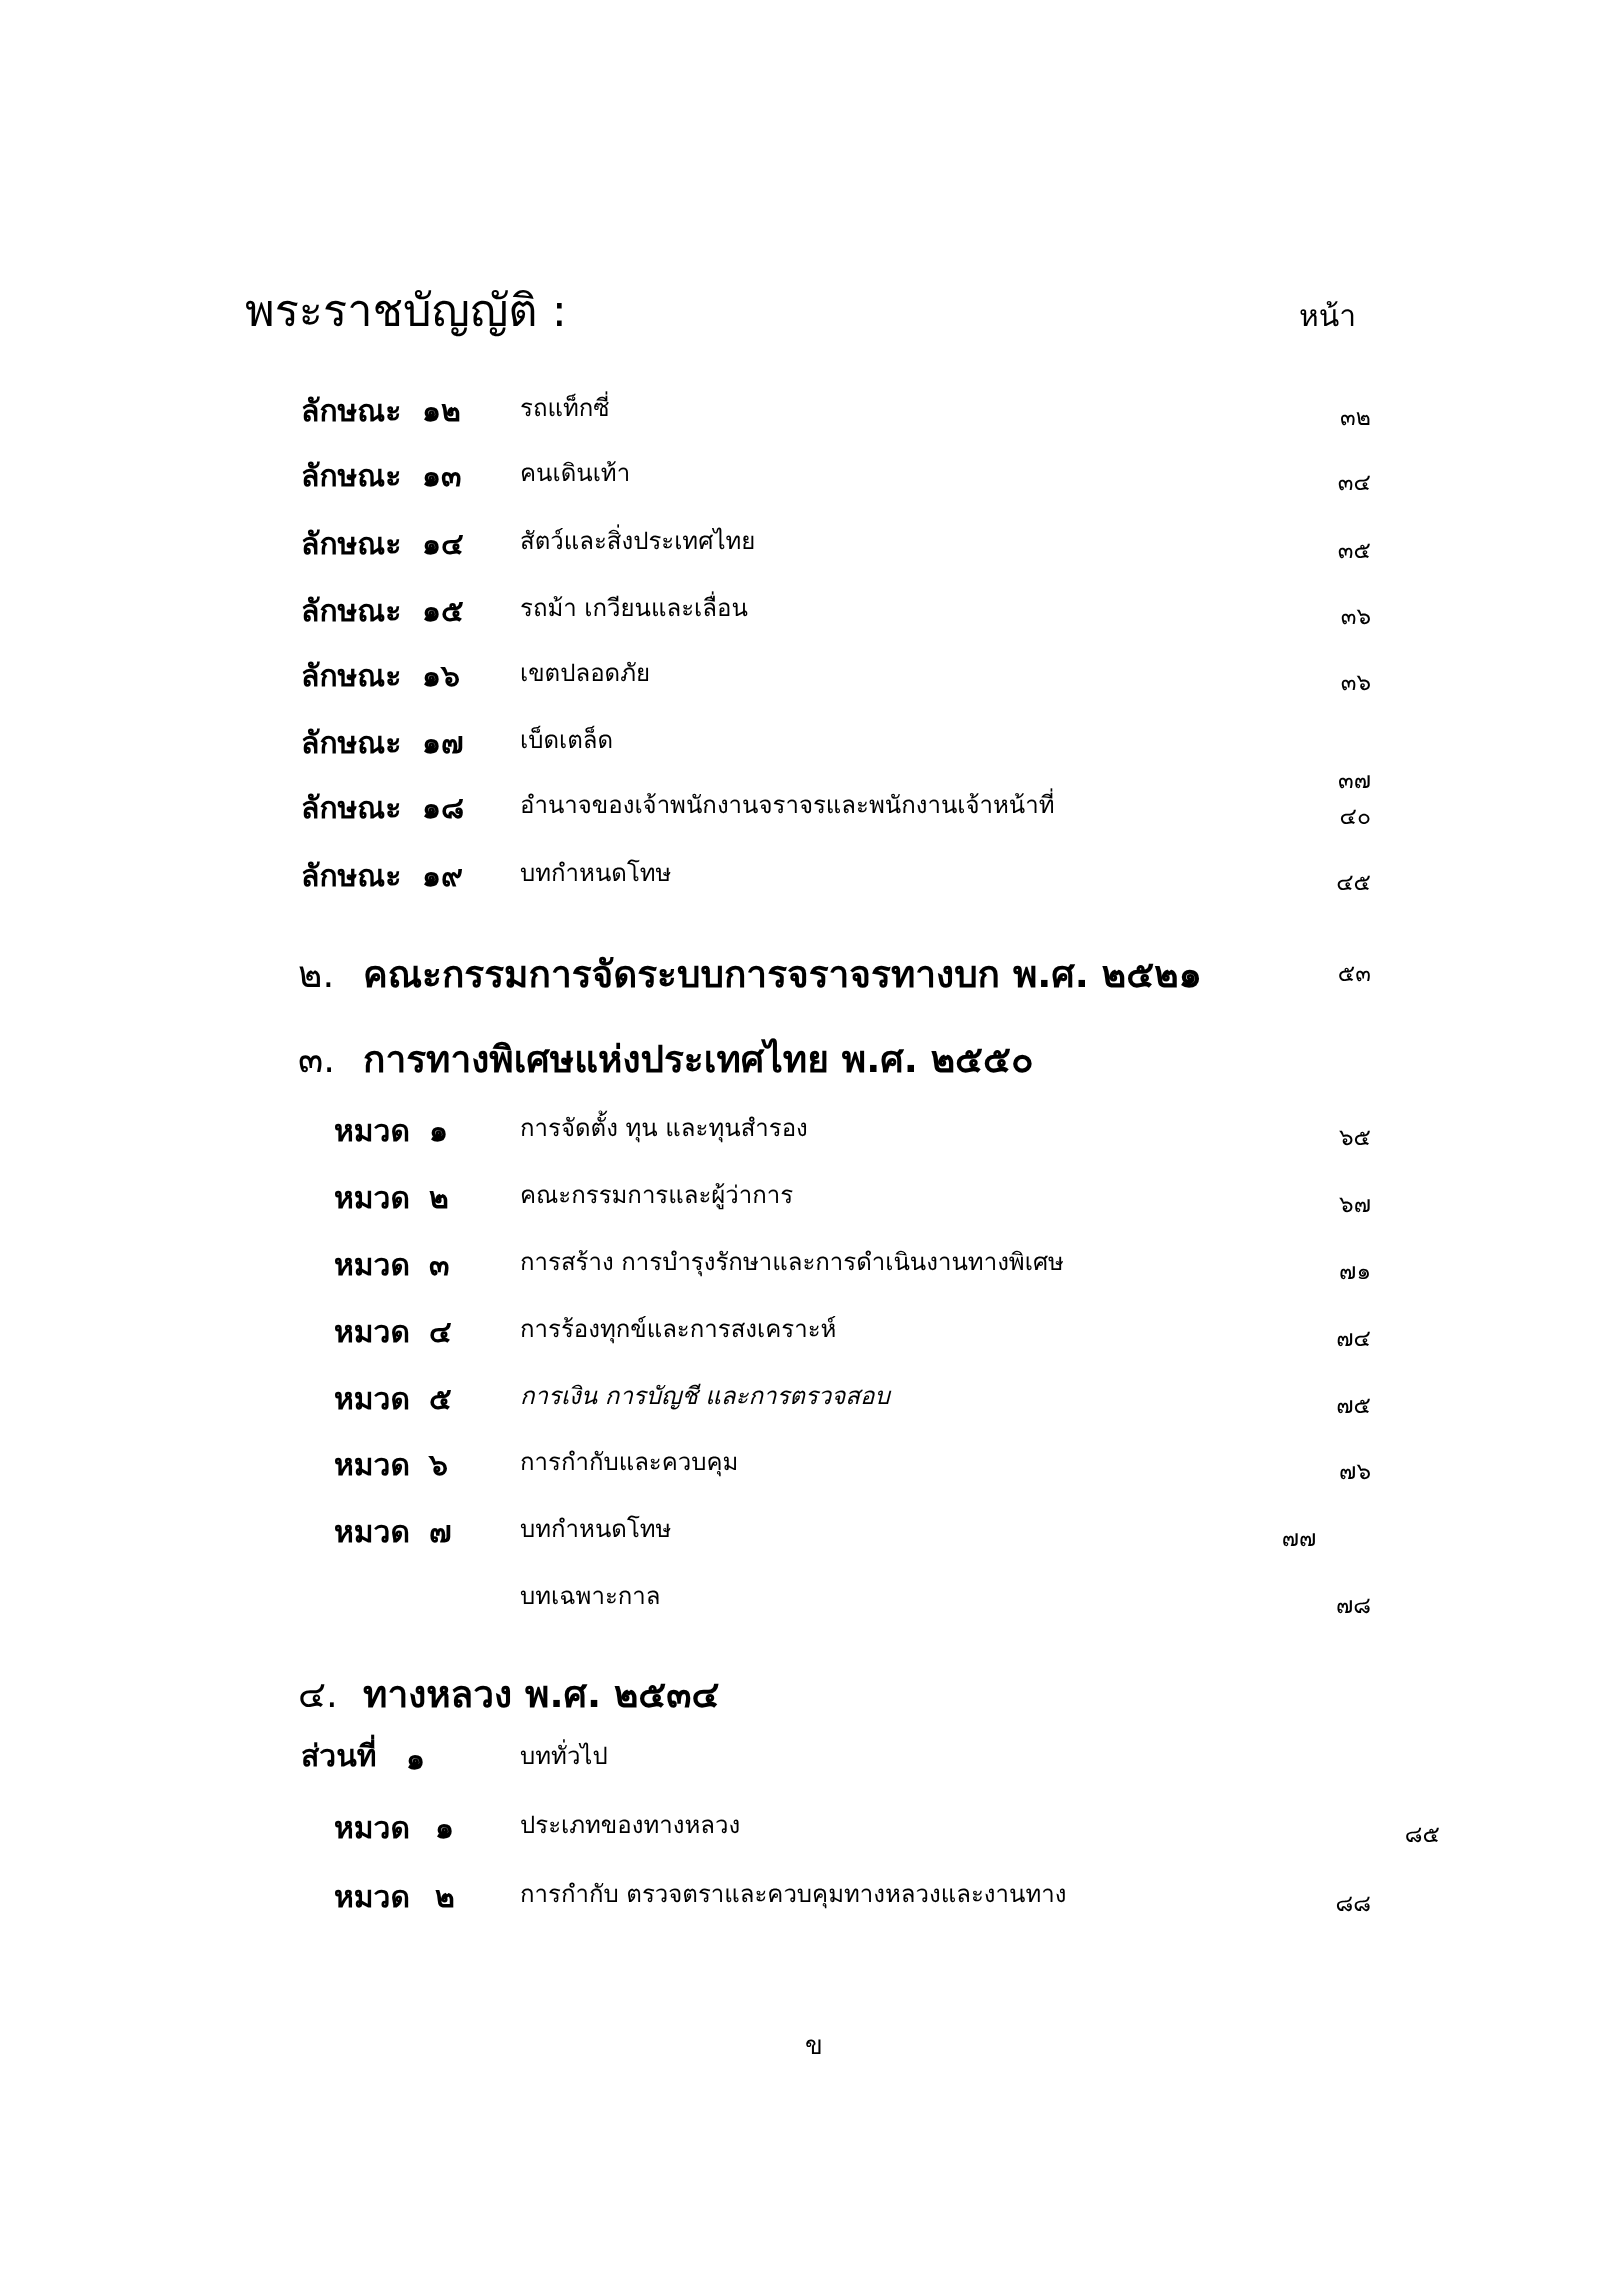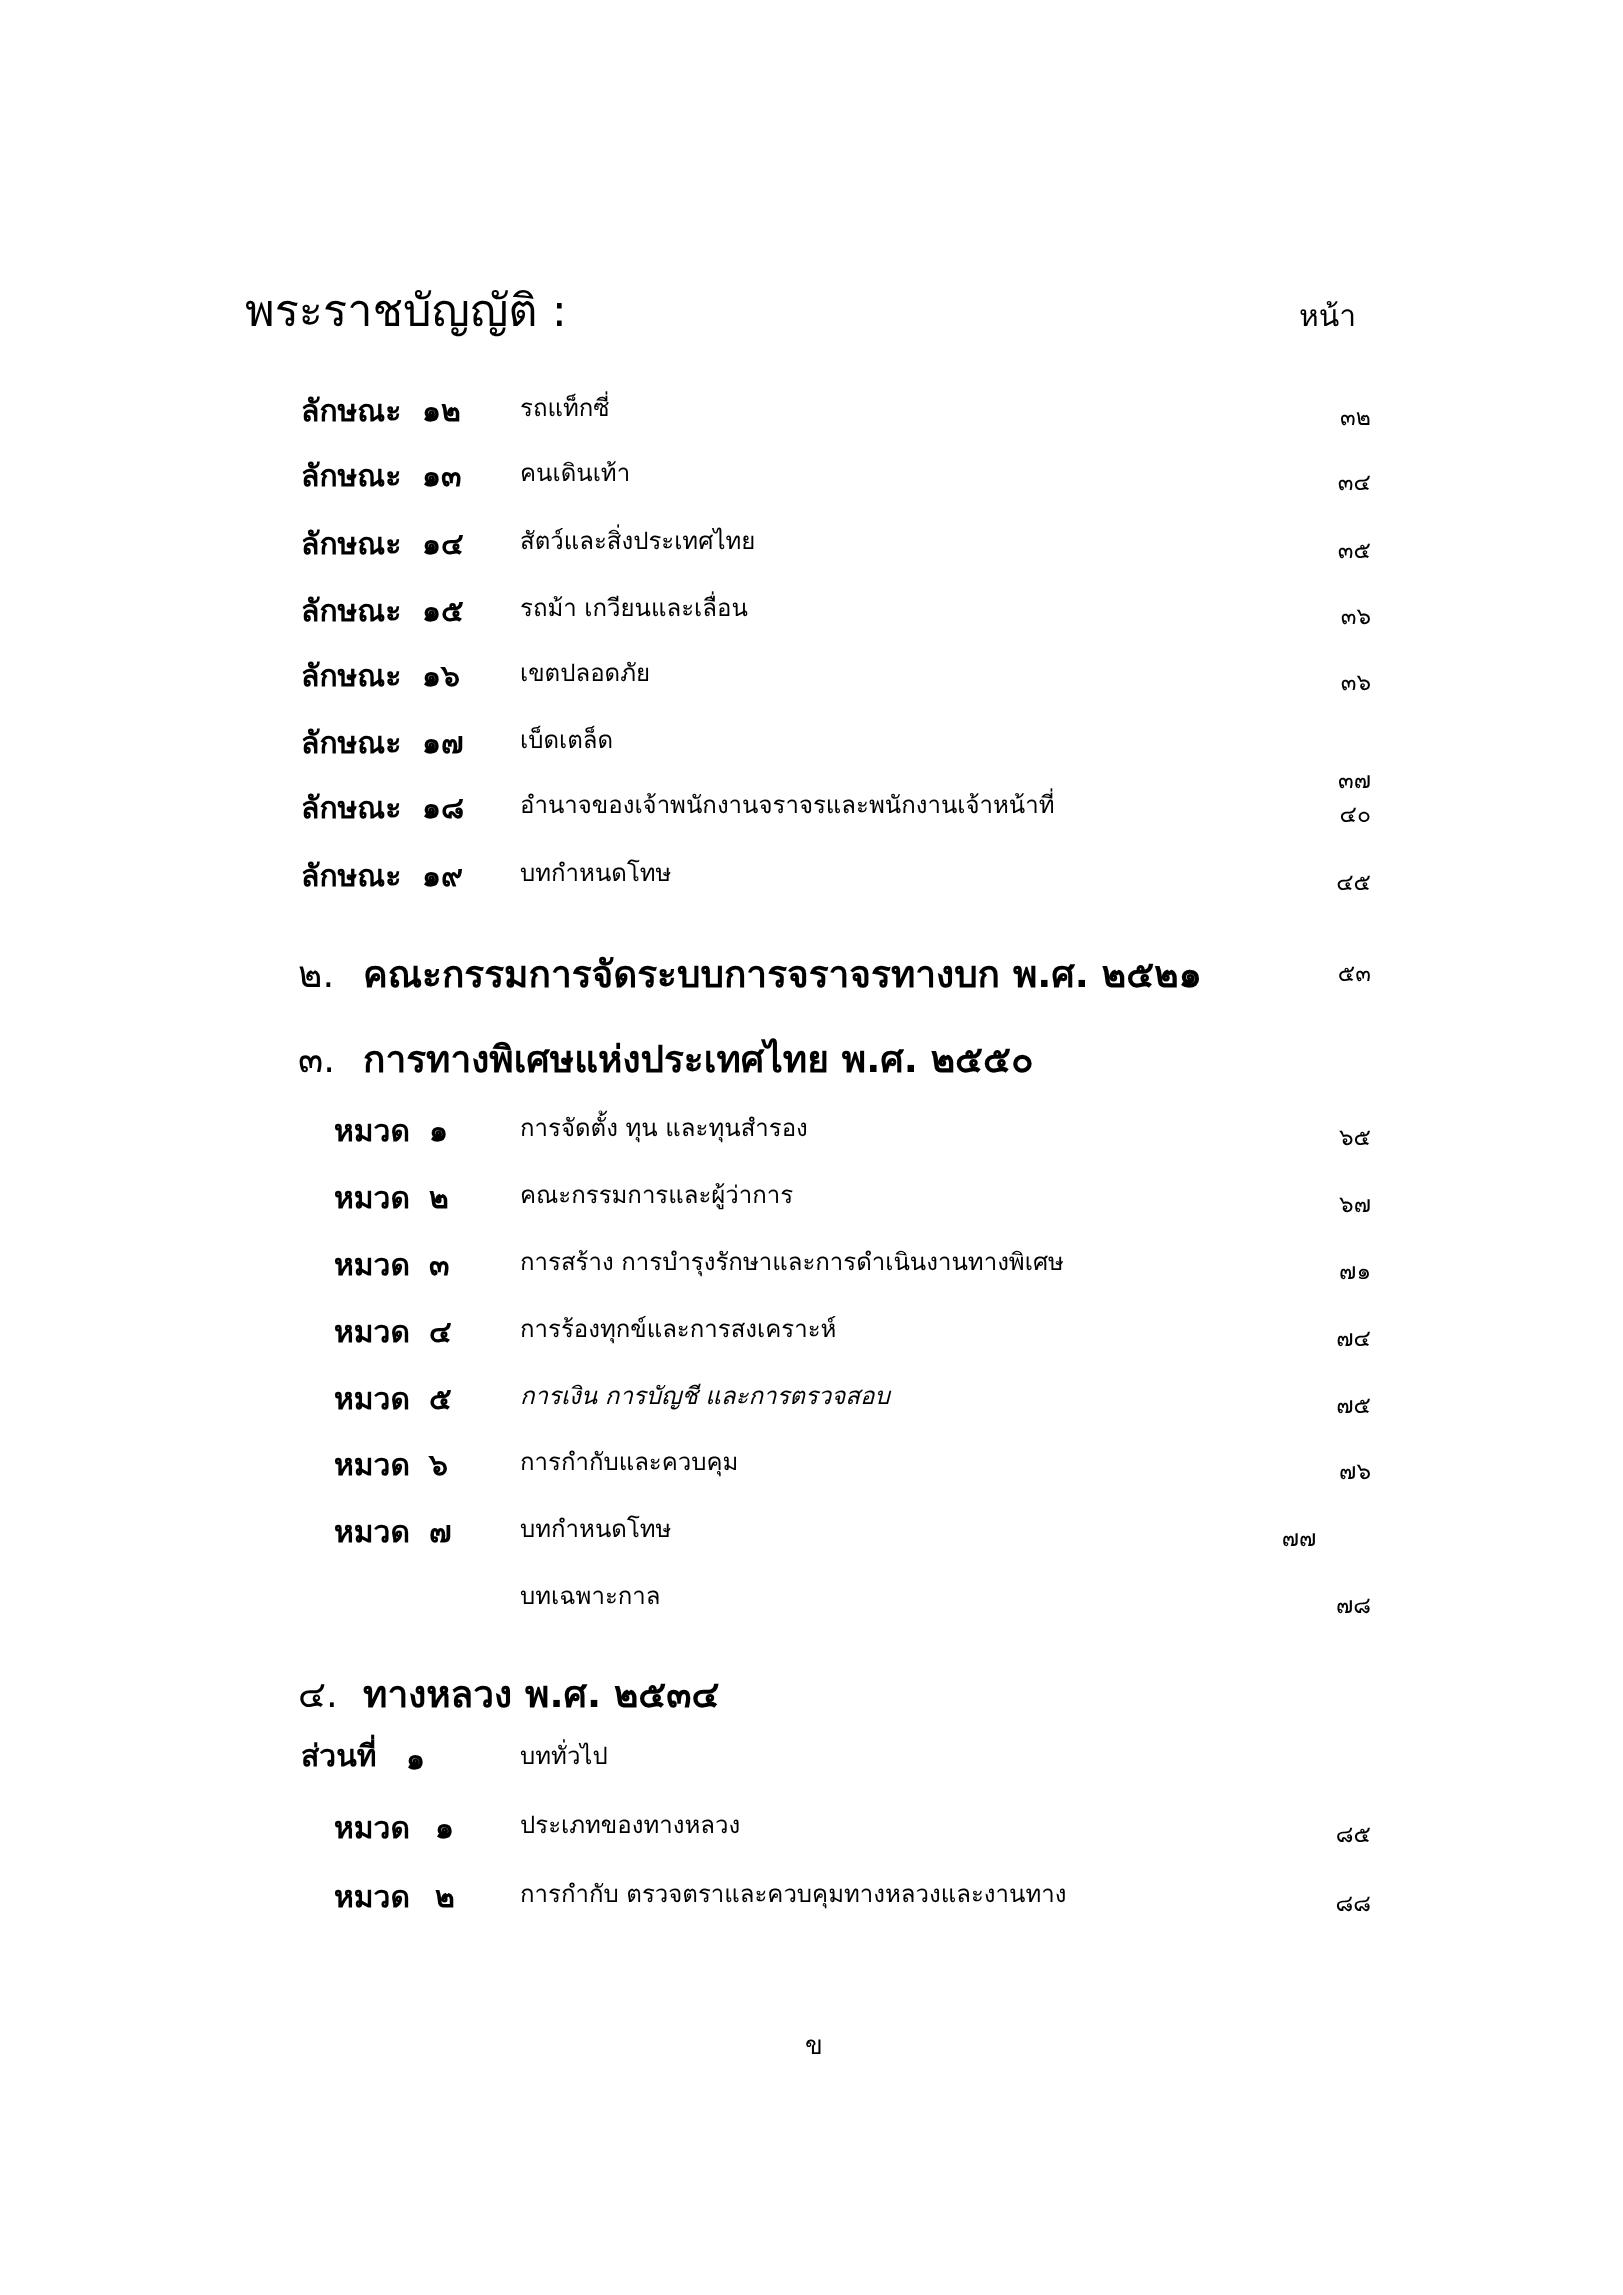--- a/index.html
+++ b/index.html
@@ -56,21 +56,21 @@
   <div>
     <span class="abs lbl" style="left:301px; top:728px;">ลักษณะ</span>
     <span class="abs num" style="left:422px; top:728px;">๑๗</span>
     <span class="abs desc" style="left:520px; top:728px;">เบ็ดเตล็ด</span>
     <span class="abs pg" style="left:1227px; top:769px;">๓๗</span>
   </div>
   <div>
     <span class="abs lbl" style="left:301px; top:793px;">ลักษณะ</span>
     <span class="abs num" style="left:422px; top:793px;">๑๘</span>
     <span class="abs desc" style="left:520px; top:793px;">อำนาจของเจ้าพนักงานจราจรและพนักงานเจ้าหน้าที่</span>
-    <span class="abs pg" style="left:1227px; top:805px;font-family:Liberation Mono, monospace;">๔๐</span>
+    <span class="abs pg" style="left:1227px; top:805px;">๔๐</span>
   </div>
   <div>
     <span class="abs lbl" style="left:301px; top:861px;">ลักษณะ</span>
     <span class="abs num" style="left:422px; top:861px;">๑๙</span>
     <span class="abs desc" style="left:520px; top:861px;">บทกำหนดโทษ</span>
     <span class="abs pg" style="left:1227px; top:871px;">๔๕</span>
   </div>
 </div>
 
 <div>
@@ -144,21 +144,21 @@
   <div>
     <span class="abs lbl" style="left:301px; top:1741px;">ส่วนที่</span>
     <span class="abs num" style="left:406px; top:1744px;">๑</span>
     <span class="abs desc" style="left:520px; top:1744px;">บททั่วไป</span>
   </div>
 
   <div>
     <span class="abs lbl" style="left:334px; top:1813px;">หมวด</span>
     <span class="abs num" style="left:435px; top:1813px;">๑</span>
     <span class="abs desc" style="left:520px; top:1813px;">ประเภทของทางหลวง</span>
-    <span class="abs pg" style="left:1227px; top:1823px;text-align:right;">๘๕</span>
+    <span class="abs pg" style="left:1296px; top:1823px;text-align:right;">๘๕</span>
   </div>
   <div>
     <span class="abs lbl" style="left:334px; top:1882px;">หมวด</span>
     <span class="abs num" style="left:435px; top:1882px;">๒</span>
     <span class="abs desc" style="left:520px; top:1882px;">การกำกับ ตรวจตราและควบคุมทางหลวงและงานทาง</span>
     <span class="abs pg" style="left:1227px; top:1892px;">๘๘</span>
   </div>
 </div>
 
 <div class="abs footer" style="left:805px; top:2032px;">ข</div>

